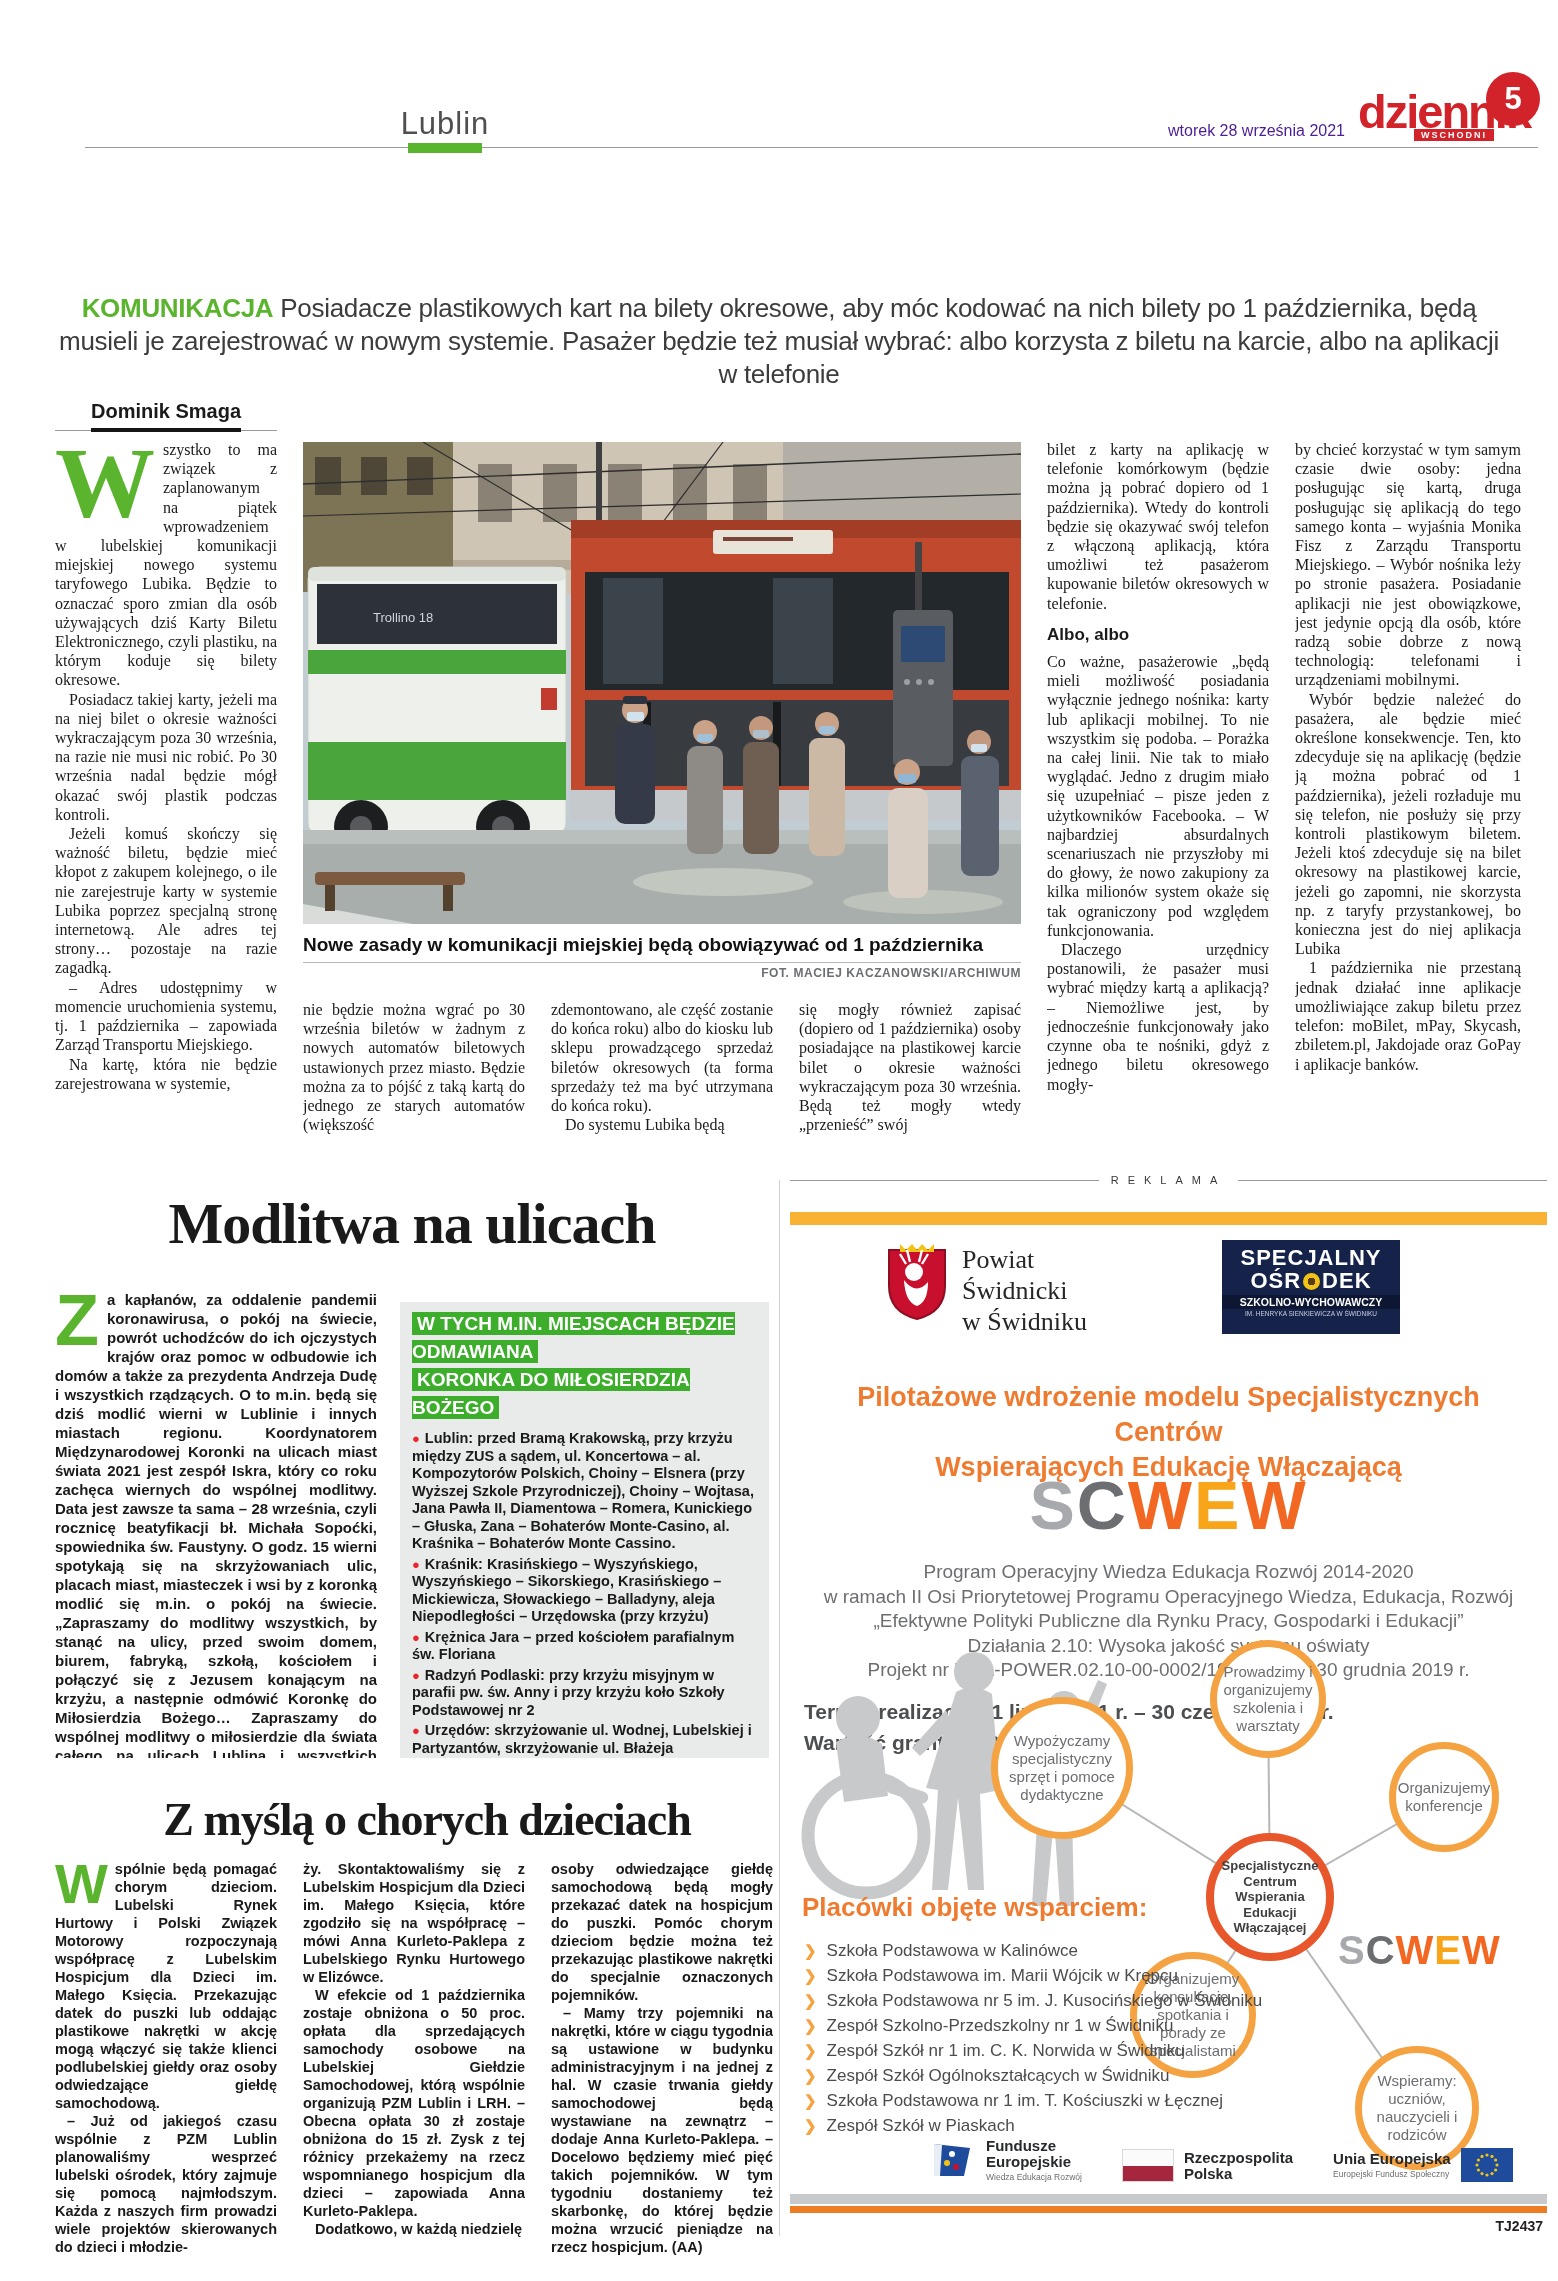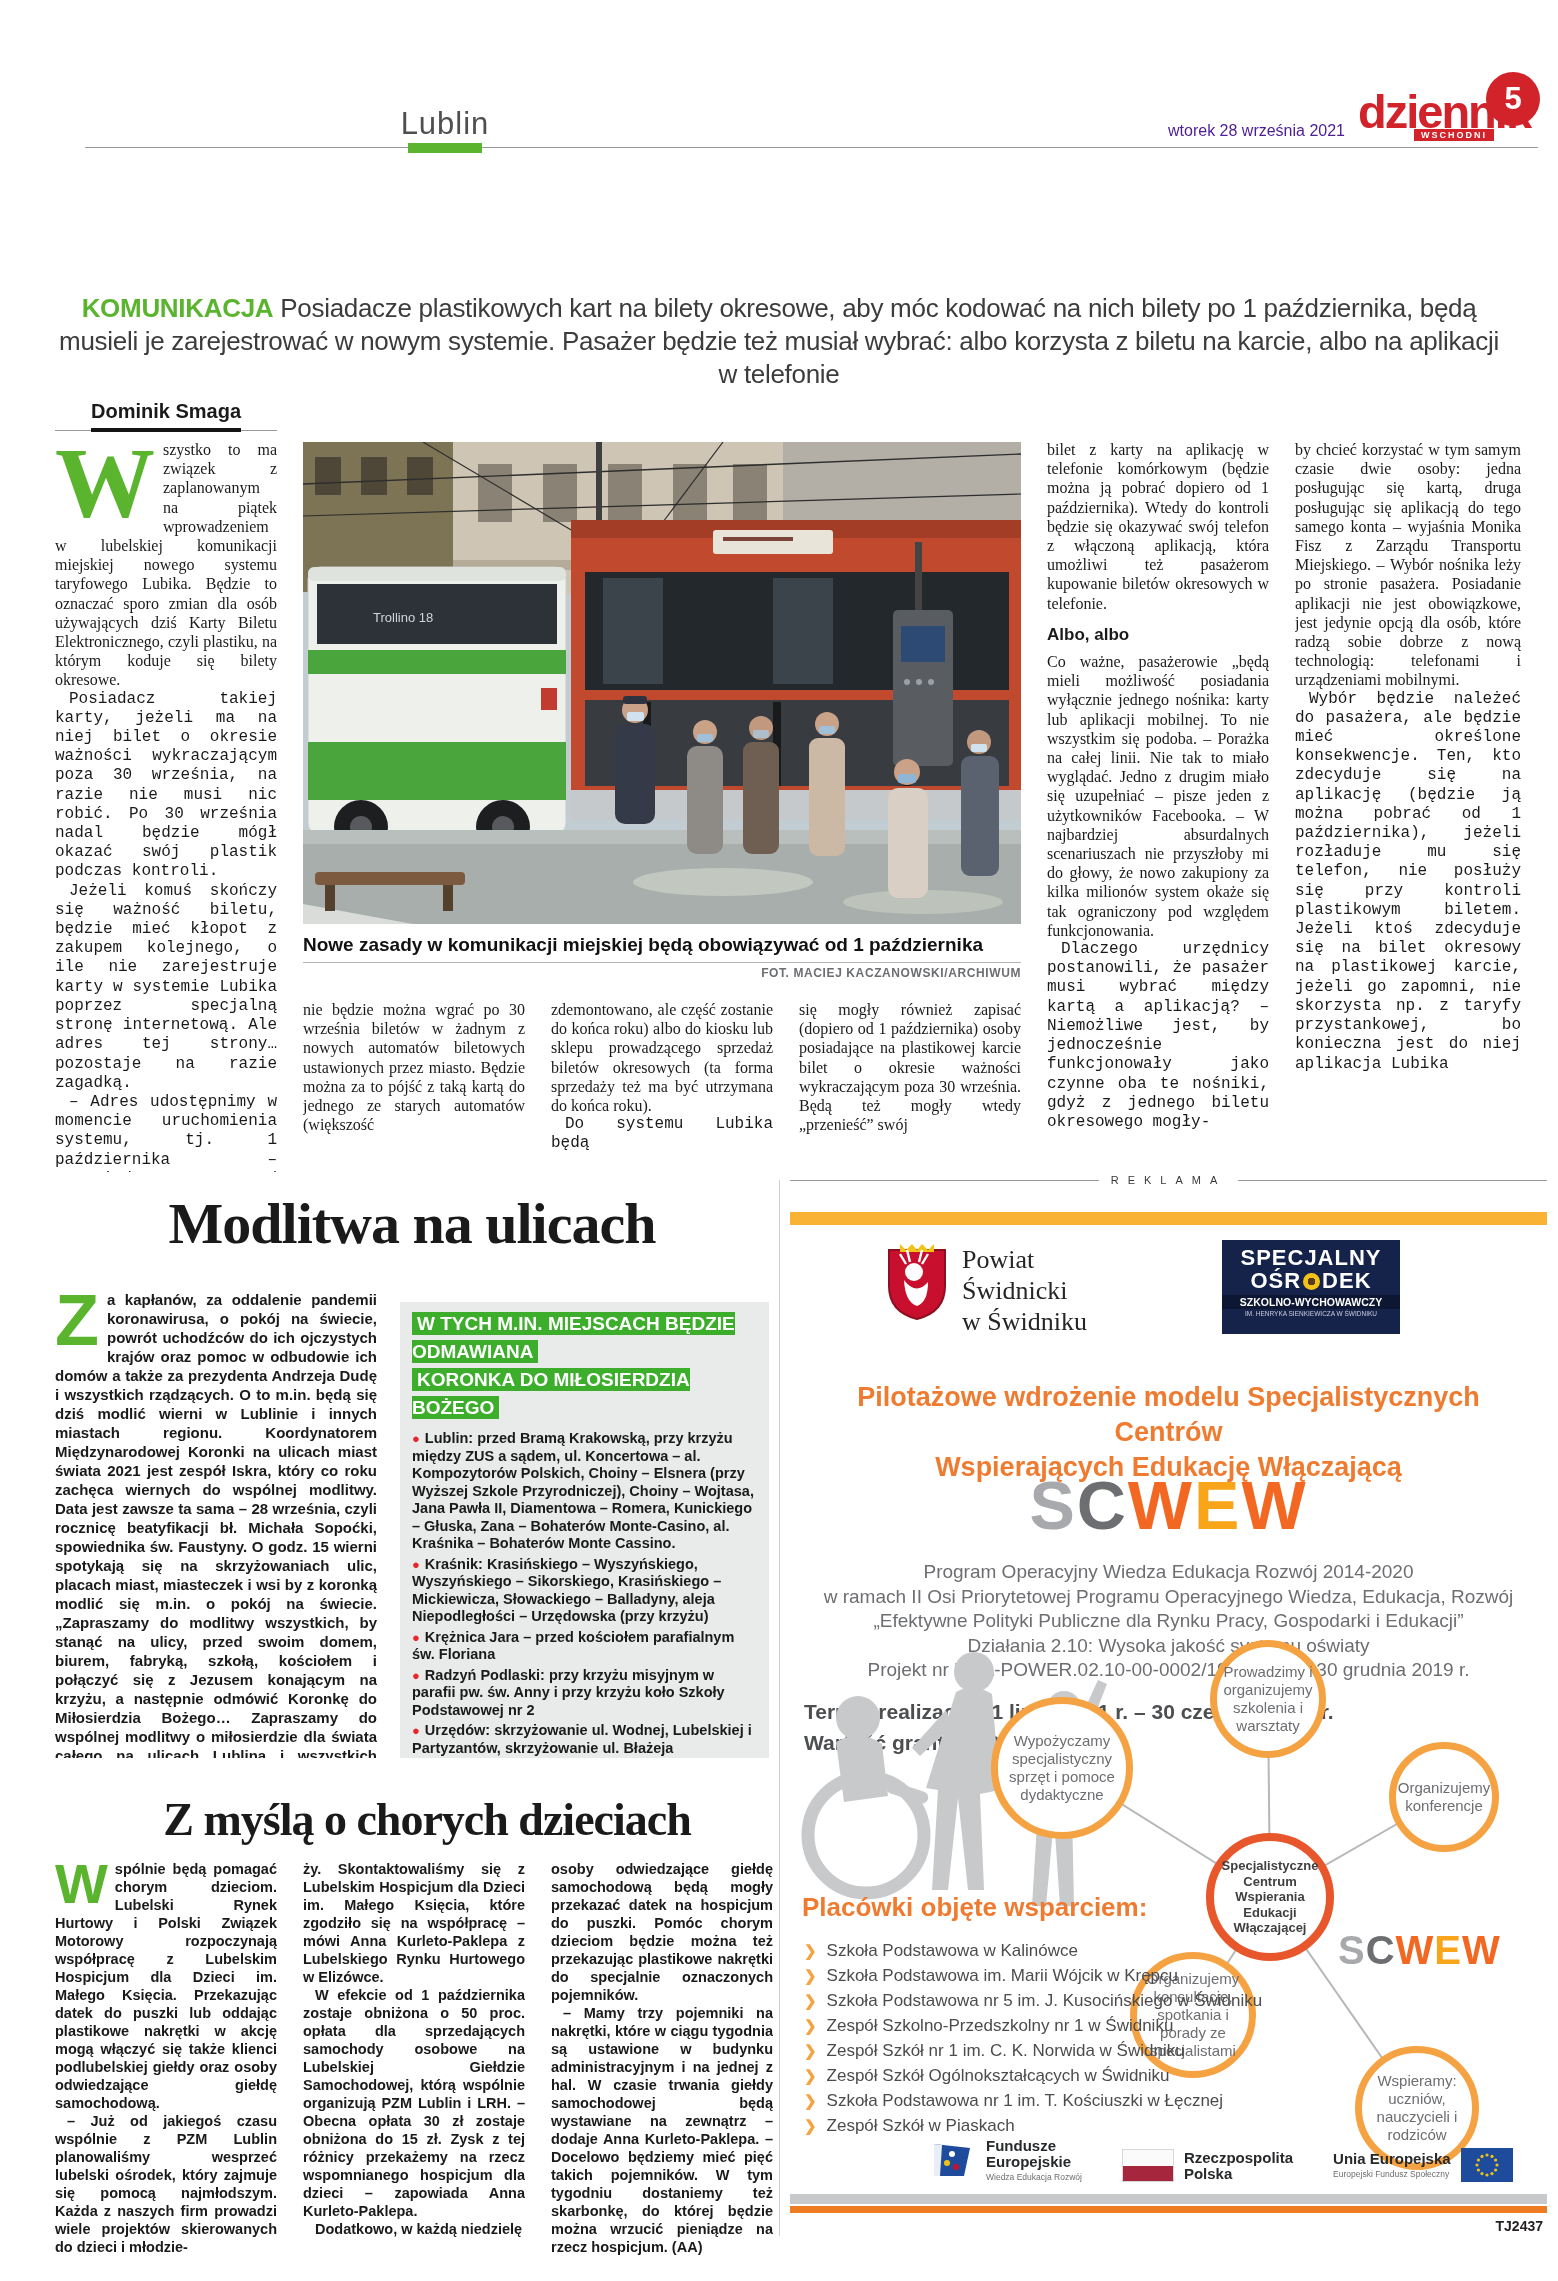--- a/index.html
+++ b/index.html
@@ -25,21 +25,21 @@
   .lead{position:absolute;left:48px;top:292px;width:1462px;text-align:center;
         font-family:"Liberation Sans",sans-serif;font-size:26px;line-height:33px;color:#3c3c3c;letter-spacing:-0.3px;}
   .kicker{color:#5ab42e;font-weight:bold;}
   
   .byline{position:absolute;left:55px;top:400px;width:222px;text-align:center;
         font-family:"Liberation Sans",sans-serif;font-weight:bold;font-size:20px;padding-bottom:8px;}
   .byline .thin{position:absolute;left:0;bottom:0;width:100%;height:1px;background:#9a9a9a;}
   .byline .thick{position:absolute;left:36px;bottom:-1px;width:150px;height:4px;background:#151515;}
   .acol{position:absolute;width:222px;font-size:16px;line-height:19.2px;text-align:justify;overflow:hidden;}
   .acol p{margin:0;}
-  .acol p.ind{text-indent:14px;font-family:Liberation Mono, monospace;}
+  .acol p.ind{text-indent:14px;}
   .dropcap-main{float:left;font-weight:bold;color:#5ab42e;font-size:100px;line-height:74px;
         margin:6px 8px 0 0;}
   .subhead{font-family:"Liberation Sans",sans-serif;font-weight:bold;font-size:17px;
         text-align:left;margin:12px 0 8px !important;text-indent:0 !important;}
   
   .photo{position:absolute;left:303px;top:442px;width:718px;height:482px;overflow:hidden;background:#c2cdd3;}
   .caption-block{position:absolute;left:303px;top:934px;width:718px;}
   .caption{font-family:"Liberation Sans",sans-serif;font-weight:bold;font-size:19px;color:#111;}
   .cap-rule{height:1px;background:#b5b5b5;margin:6px 0 3px;}
   .credit{text-align:right;font-family:"Liberation Sans",sans-serif;font-weight:bold;
@@ -264,20 +264,21 @@
 
   <div class="acol" style="left:1047px;top:440px;height:732px;">
     <p>bilet z karty na aplikację w telefonie komórkowym (będzie można ją pobrać dopiero od 1 października). Wtedy do kontroli będzie się okazywać swój telefon z włączoną aplikacją, która umożliwi też pasażerom kupowanie biletów okresowych w telefonie.</p>
     <p class="subhead">Albo, albo</p>
     <p>Co ważne, pasażerowie „będą mieli możliwość posiadania wyłącznie jednego nośnika: karty lub aplikacji mobilnej. To nie wszystkim się podoba. – Porażka na całej linii. Nie tak to miało wyglądać. Jedno z drugim miało się uzupełniać – pisze jeden z użytkowników Facebooka. – W najbardziej absurdalnych scenariuszach nie przyszłoby mi do głowy, że nowo zakupiony za kilka milionów system okaże się tak ograniczony pod względem funkcjonowania.</p>
     <p class="ind">Dlaczego urzędnicy postanowili, że pasażer musi wybrać między kartą a aplikacją? – Niemożliwe jest, by jednocześnie funkcjonowały jako czynne oba te nośniki, gdyż z jednego biletu okresowego mogły-</p>
   </div>
   <div class="acol" style="left:1295px;top:440px;width:226px;height:732px;">
     <p>by chcieć korzystać w tym samym czasie dwie osoby: jedna posługując się kartą, druga posługując się aplikacją do tego samego konta – wyjaśnia Monika Fisz z Zarządu Transportu Miejskiego. – Wybór nośnika leży po stronie pasażera. Posiadanie aplikacji nie jest obowiązkowe, jest jedynie opcją dla osób, które radzą sobie dobrze z nową technologią: telefonami i urządzeniami mobilnymi.</p>
     <p class="ind">Wybór będzie należeć do pasażera, ale będzie mieć określone konsekwencje. Ten, kto zdecyduje się na aplikację (będzie ją można pobrać od 1 października), jeżeli rozładuje mu się telefon, nie posłuży się przy kontroli plastikowym biletem. Jeżeli ktoś zdecyduje się na bilet okresowy na plastikowej karcie, jeżeli go zapomni, nie skorzysta np. z taryfy przystankowej, bo konieczna jest do niej aplikacja Lubika</p>
+    <p class="ind">1 października nie przestaną jednak działać inne aplikacje umożliwiające zakup biletu przez telefon: moBilet, mPay, Skycash, zbiletem.pl, Jakdojade oraz GoPay i aplikacje banków.</p>
   </div>
 
   <h2 class="m-head" style="margin:0;">Modlitwa na ulicach</h2>
   <div class="m-colA">
     <span class="dropcap-z">Z</span><span>a kapłanów, za oddalenie pandemii koronawirusa, o pokój na świecie, powrót uchodźców do ich ojczystych krajów oraz pomoc w odbudowie ich domów a także za prezydenta Andrzeja Dudę i wszystkich rządzących. O to m.in. będą się dziś modlić wierni w Lublinie i innych miastach regionu. Koordynatorem Międzynarodowej Koronki na ulicach miast świata 2021 jest zespół Iskra, który co roku zachęca wiernych do wspólnej modlitwy. Data jest zawsze ta sama – 28 września, czyli rocznicę beatyfikacji bł. Michała Sopoćki, spowiednika św. Faustyny. O godz. 15 wierni spotykają się na skrzyżowaniach ulic, placach miast, miasteczek i wsi by z koronką modlić się m.in. o pokój na świecie. „Zapraszamy do modlitwy wszystkich, by stanąć na ulicy, przed swoim domem, biurem, fabryką, szkołą, kościołem i połączyć się z Jezusem konającym na krzyżu, a następnie odmówić Koronkę do Miłosierdzia Bożego… Zapraszamy do wspólnej modlitwy o miłosierdzie dla świata całego na ulicach Lublina i wszystkich miejscowości naszej archidiecezji” – zachęca lubelska Kuria Metropolitalna. (AA)</span>
   </div>
   <div class="m-box">
     <div class="m-box-title">
       <span>W TYCH M.IN. MIEJSCACH BĘDZIE ODMAWIANA</span><br>
       <span>KORONKA DO MIŁOSIERDZIA BOŻEGO</span>

